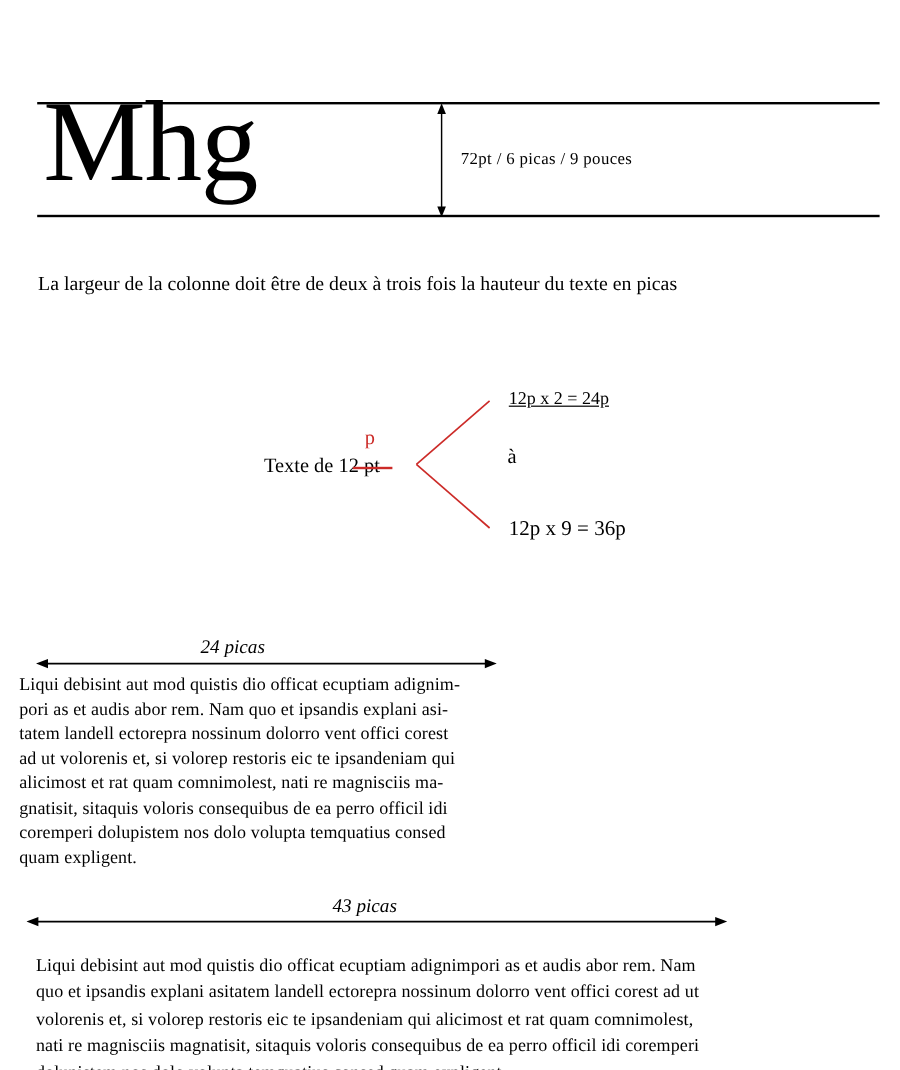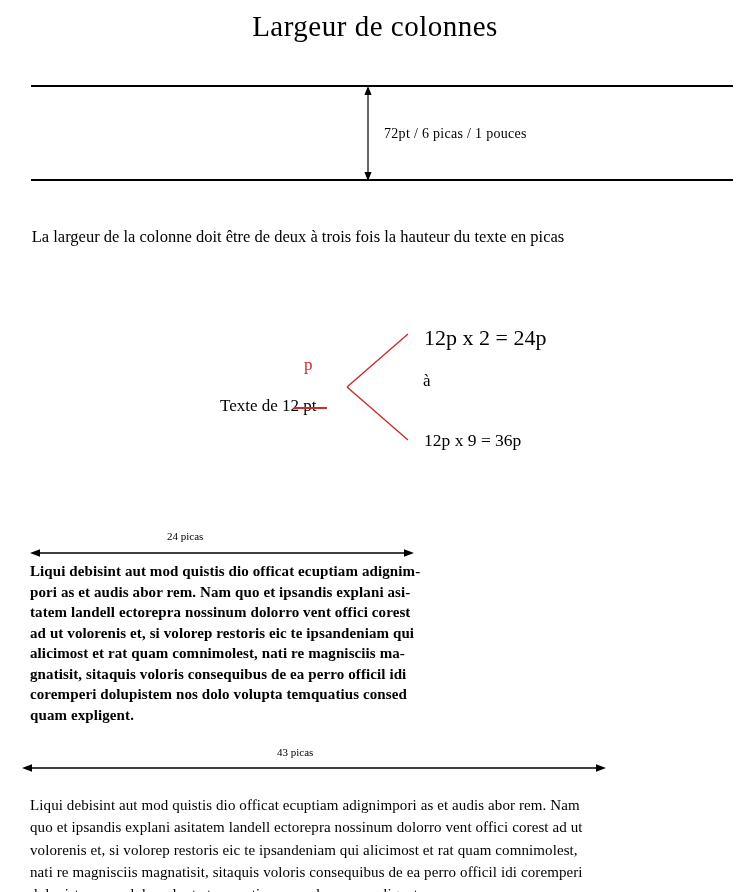--- a/index.html
+++ b/index.html
@@ -62,21 +62,21 @@
     top: 227px;
     left: 0;
     width: 596px;
     text-align: center;
     font-size: 16.5px;
     line-height: 1.25;
   }
 
   .diagram-source {
     left: 220px;
-    top: 396px;
+    top: 378px;
     font-size: 17px;
     line-height: 1.2;
     white-space: nowrap;
   }
   .struck {
     position: relative;
     display: inline-block;
   }
   .strike-line {
     position: absolute;
@@ -93,81 +93,82 @@
     color: #cc2b28;
     line-height: 1.1;
   }
   .branch-lines {
     left: 338px;
     top: 328px;
   }
   .option-top {
     left: 424px;
     top: 325px;
-    font-size: 22px;
-    white-space: nowrap;
+    font-size: 15px;
+    white-space: nowrap;
+    text-decoration: underline;
   }
   .option-connector {
     left: 423px;
     top: 371px;
     font-size: 17px;
   }
   .option-bottom {
     left: 424px;
     top: 430px;
     font-size: 17.5px;
     white-space: nowrap;
   }
 
   .width-label {
-    font-size: 11px;
-    line-height: 1.2;
-    white-space: nowrap;
+    font-size: 16px;
+    line-height: 1.2;
+    white-space: nowrap;
+    font-style: italic;
   }
   .label-24 { left: 167px; top: 530px; }
   .label-36 { left: 277px; top: 746px; }
 
   .h-arrow-24 { left: 30px;  top: 547px; }
   .h-arrow-36 { left: 22px;  top: 762px; }
 
   .body-text {
     font-size: 15px;
     white-space: pre-line;
     letter-spacing: 0.1px;
   }
   .body-24 {
-    left: 30px;
+    left: 16px;
     top: 561px;
     width: 410px;
     line-height: 20.5px;
-    font-weight: bold;
   }
   .body-36 {
     left: 30px;
     top: 794px;
     width: 640px;
     line-height: 22.3px;
   }
 </style>
 </head>
 <body>
 
 <div class="page">
 
-  <div class="abs title">Largeur de colonnes</div>
 
   <div class="abs rule rule-top"></div>
   <div class="abs rule rule-bottom"></div>
+  <div class="abs specimen-text">Mhg</div>
 
   <svg class="abs v-arrow" width="12" height="95">
     <line x1="6" y1="3" x2="6" y2="92" stroke="#000000" stroke-width="1.2"></line>
     <polygon points="6,0 2.4,9 9.6,9" fill="#000000"></polygon>
     <polygon points="6,95 2.4,86 9.6,86" fill="#000000"></polygon>
   </svg>
-  <div class="abs measure-label">72pt / 6 picas / 1 pouces</div>
+  <div class="abs measure-label">72pt / 6 picas / 9 pouces</div>
 
   <div class="abs guideline">La largeur de la colonne doit être de deux à trois fois la hauteur du texte en picas</div>
 
   <div class="abs diagram-source"><span>Texte de 12 </span><span class="struck"><span>pt</span><span class="strike-line"></span></span></div>
 
   <div class="abs correction-mark">p</div>
 
   <svg class="abs branch-lines" width="78" height="118">
     <line x1="9" y1="59" x2="70" y2="6" stroke="#cc2b28" stroke-width="1.4"></line>
     <line x1="9" y1="59" x2="70" y2="112" stroke="#cc2b28" stroke-width="1.4"></line>

